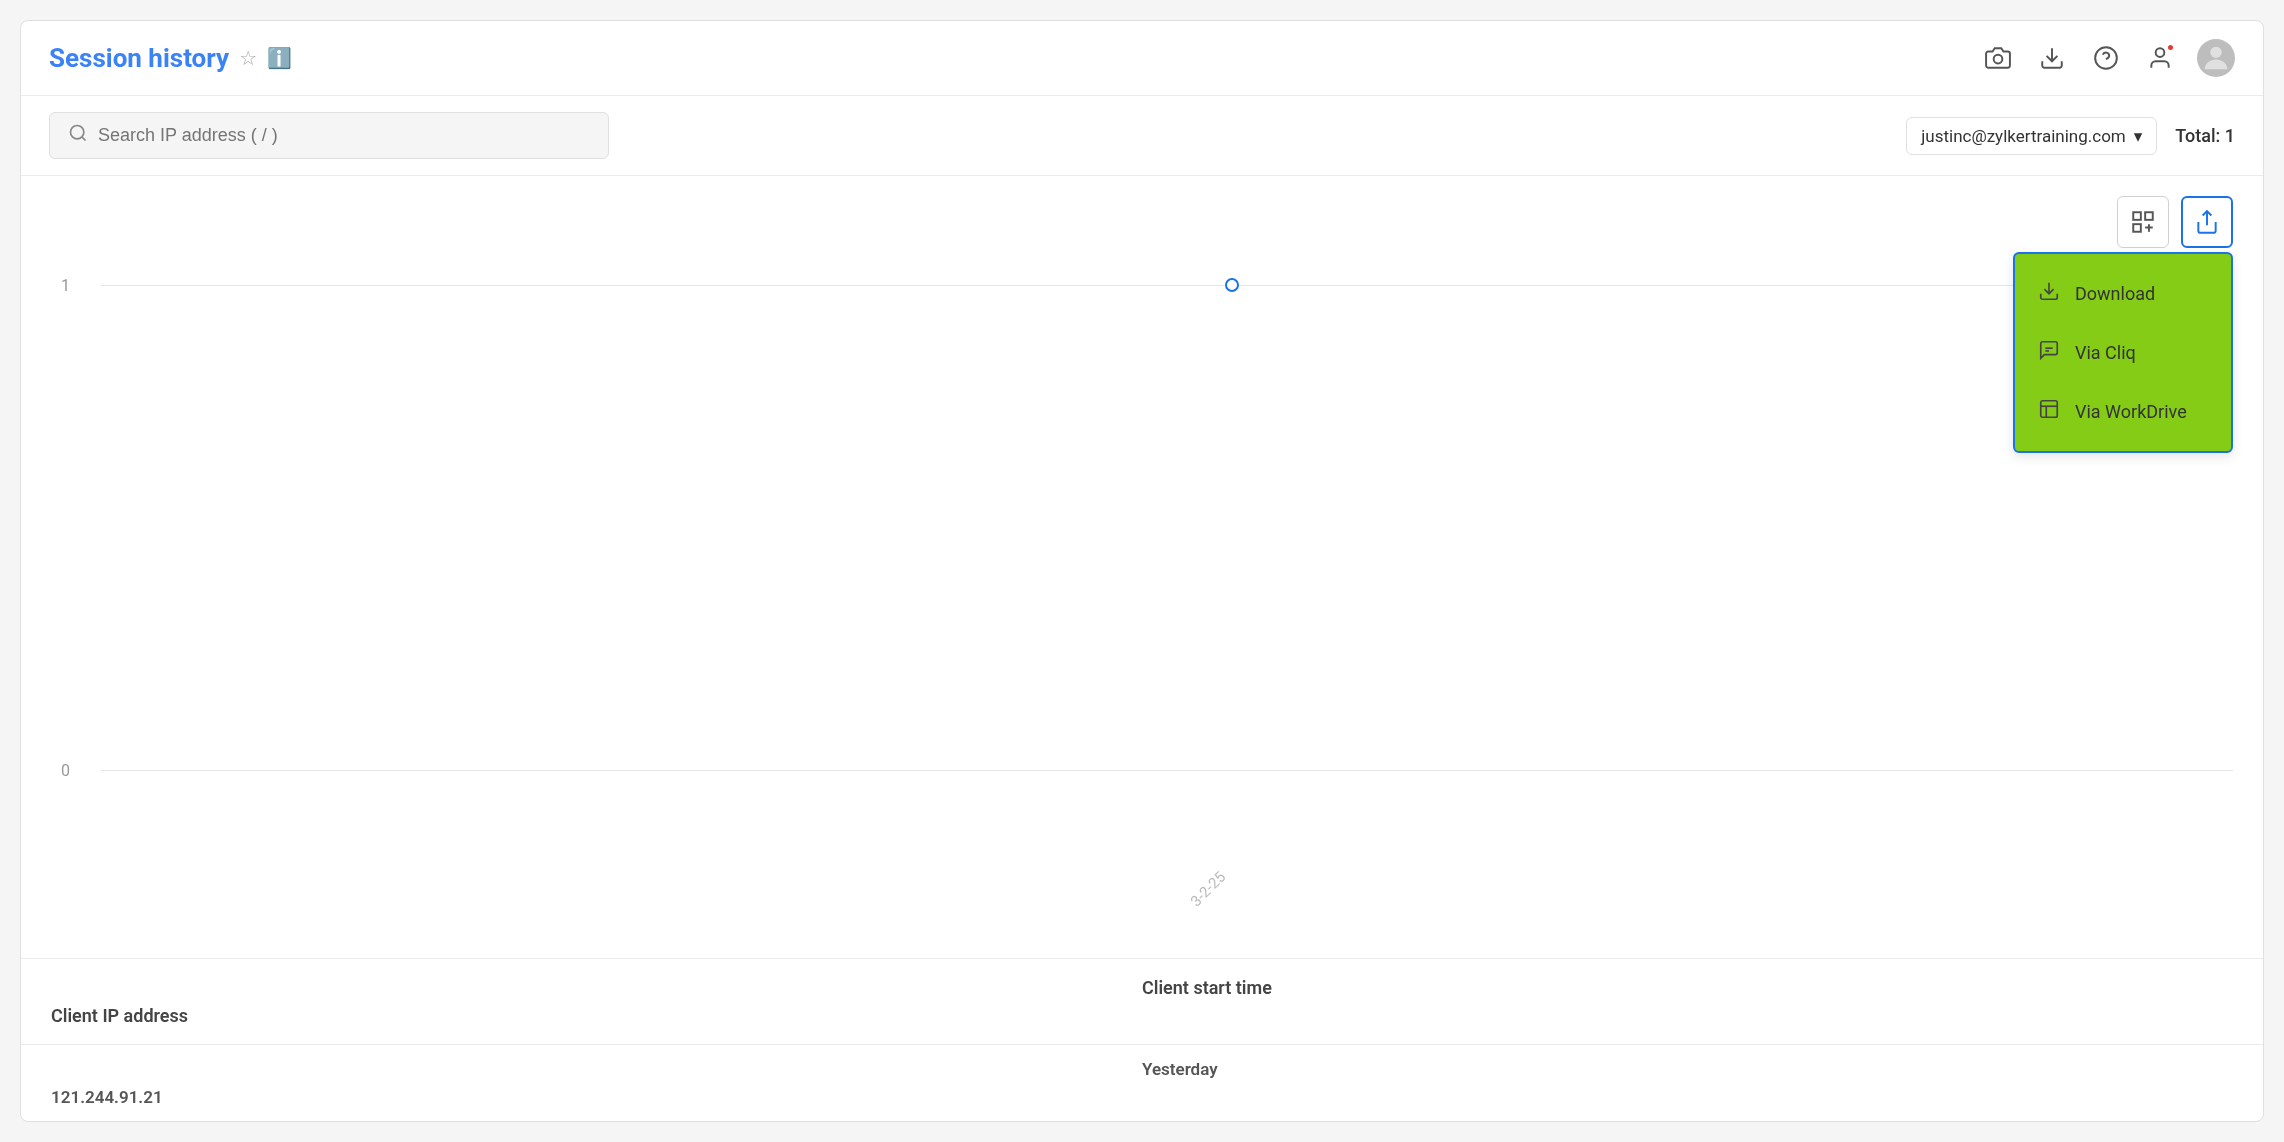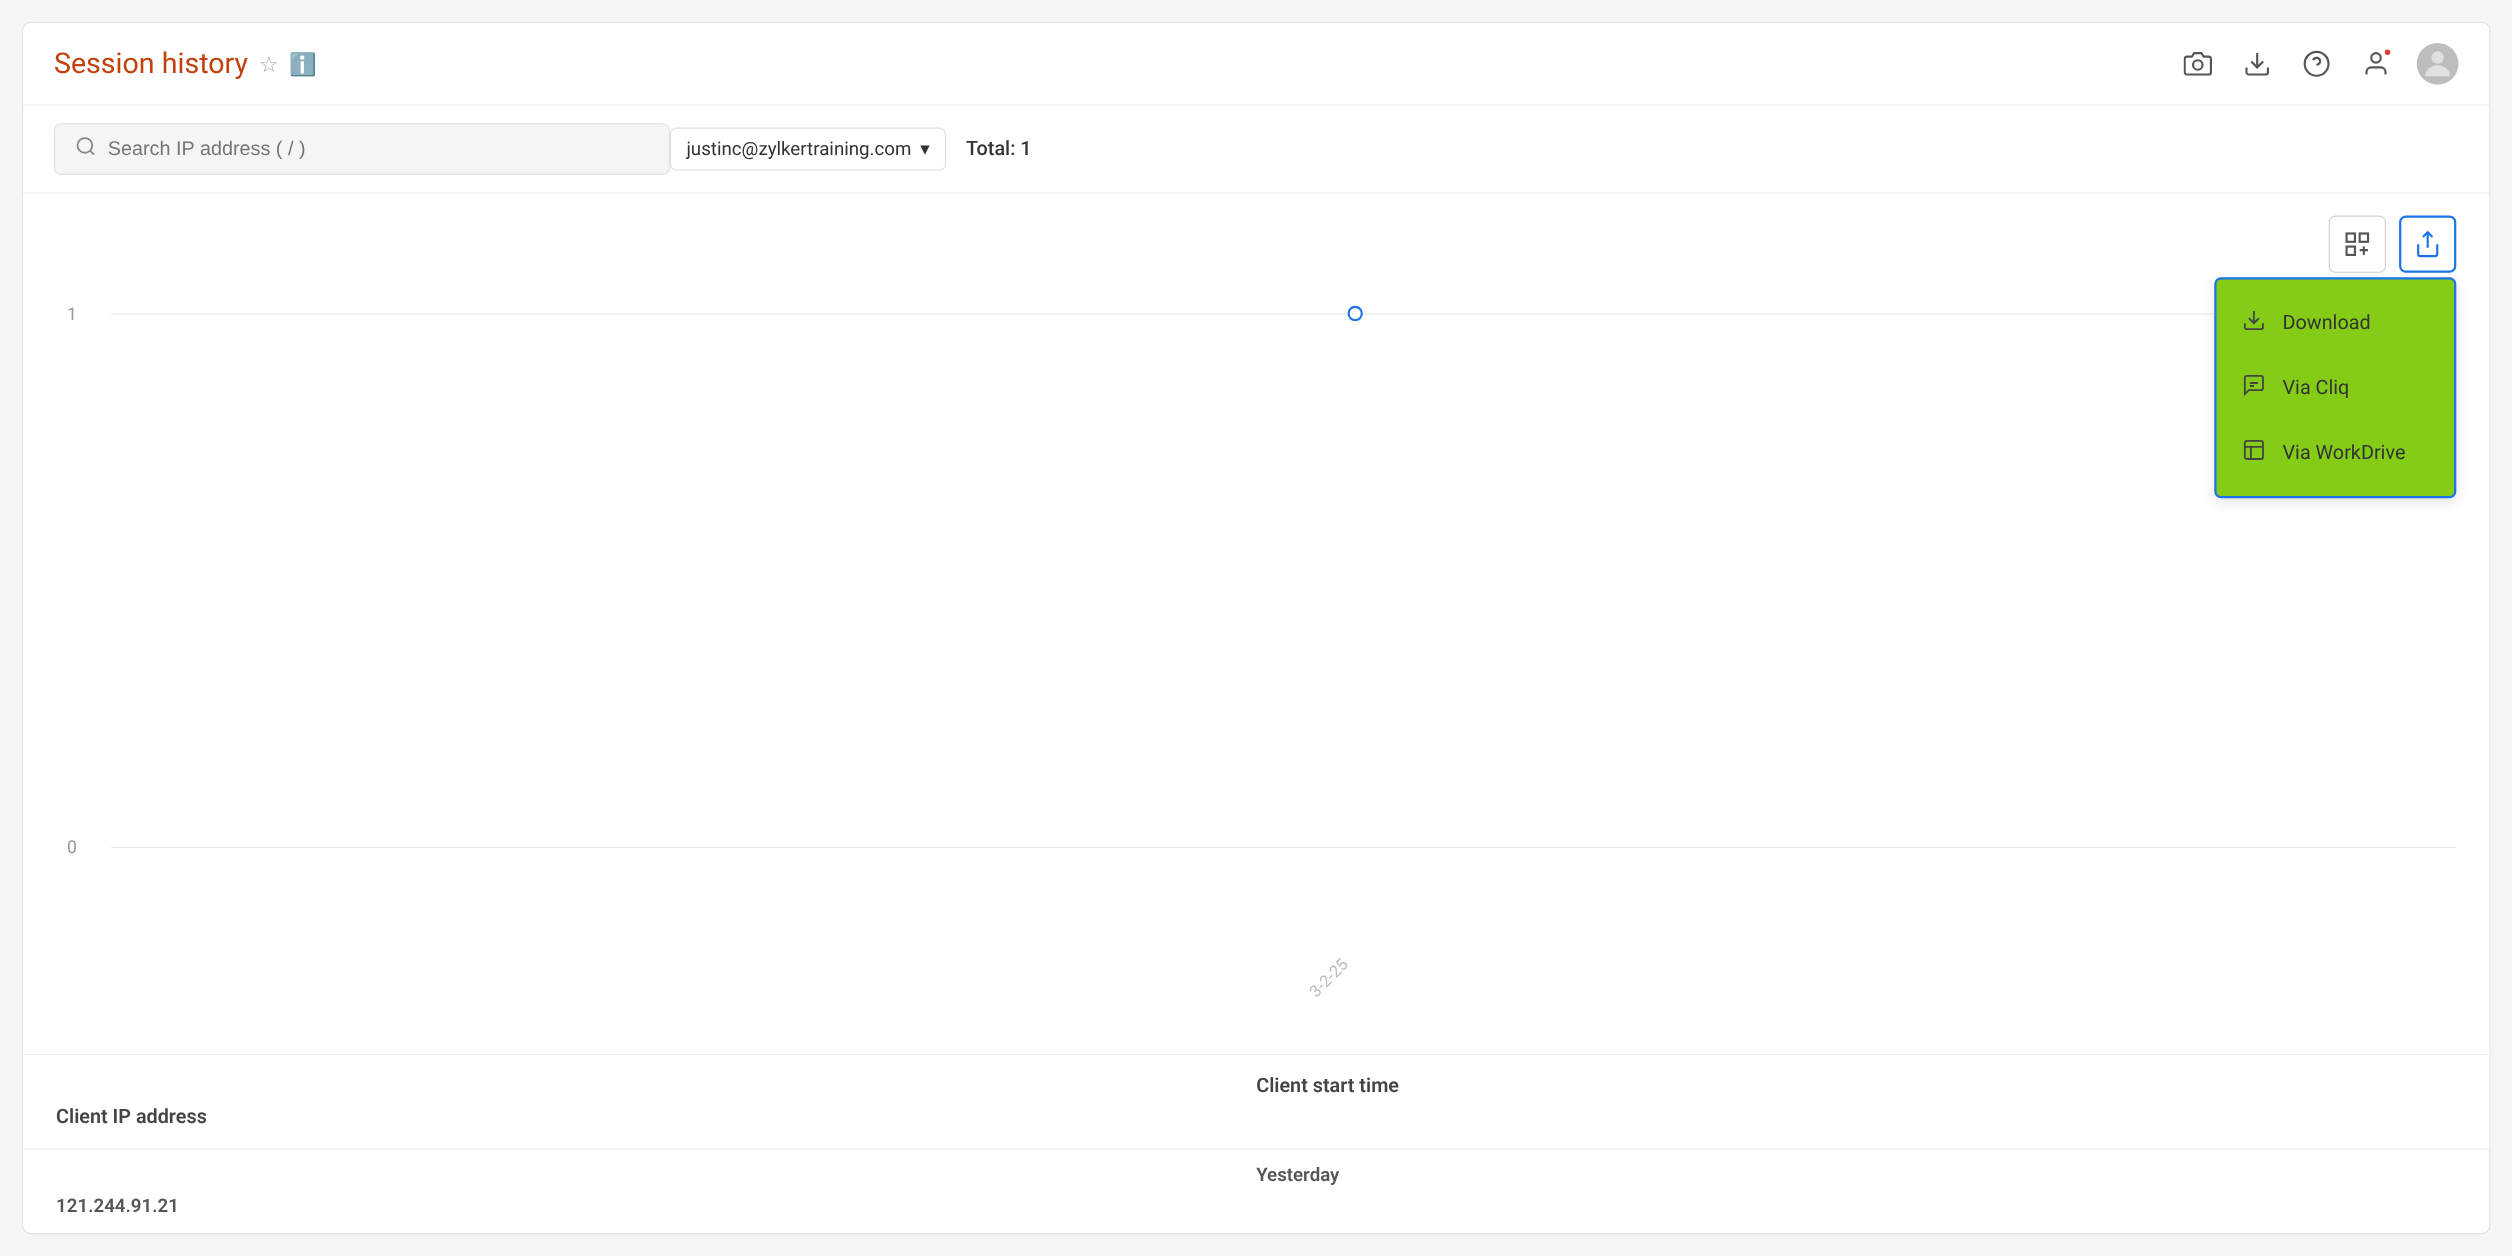--- a/index.html
+++ b/index.html
@@ -27,22 +27,22 @@
       padding: 18px 28px;
       border-bottom: 1px solid #ebebeb;
     }
     .top-bar-left {
       display: flex;
       align-items: center;
       gap: 10px;
     }
     .page-title {
       font-size: 26px;
-      font-weight: 400;
-      color: #c2410c;
+      font-weight: 700;
+      color: #3b82f6;
     }
     .star-icon, .info-icon {
       cursor: pointer;
       color: #aaa;
       font-size: 20px;
     }
     .info-icon {
       color: #1a73e8;
       font-size: 20px;
     }
@@ -80,20 +80,21 @@
       cursor: pointer;
       display: flex;
       align-items: center;
       justify-content: center;
       color: #fff;
       font-size: 18px;
     }
     .toolbar {
       display: flex;
       align-items: center;
+      justify-content: space-between;
       padding: 16px 28px;
       border-bottom: 1px solid #ebebeb;
     }
     .search-box {
       display: flex;
       align-items: center;
       gap: 10px;
       background: #f5f5f5;
       border: 1px solid #e0e0e0;
       border-radius: 6px;

